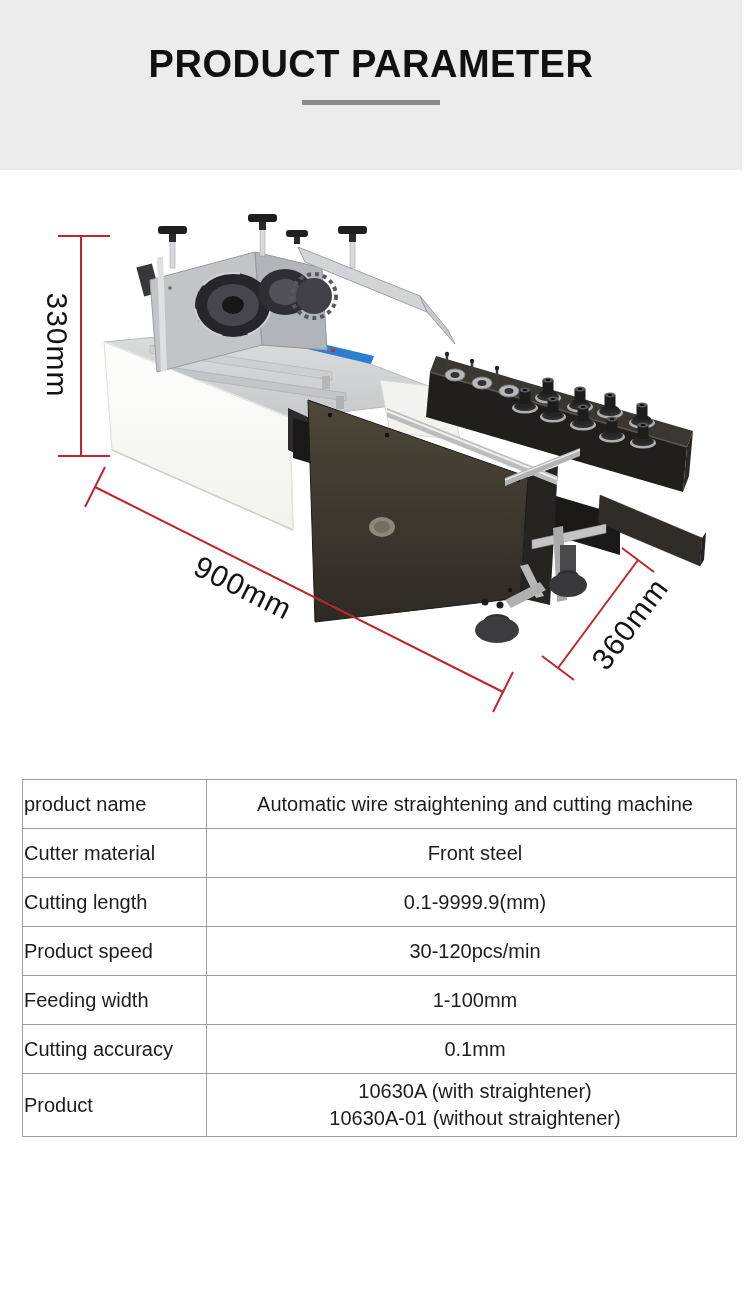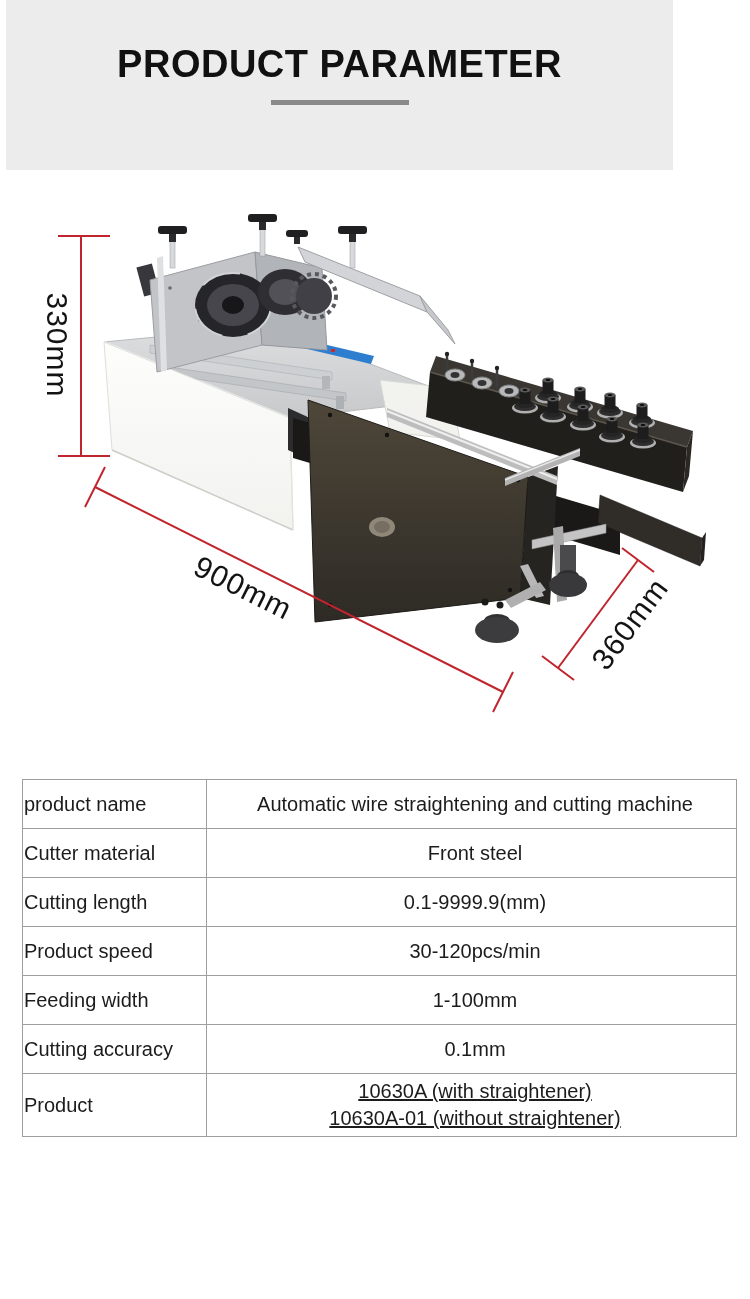--- a/index.html
+++ b/index.html
@@ -2,21 +2,21 @@
 <html><head>
 <meta charset="utf-8">
 <style>
   html,body{margin:0;padding:0;}
   body{
     width:750px;height:1299px;position:relative;background:#ffffff;
     font-family:"Liberation Sans","DejaVu Sans",sans-serif;overflow:hidden;
   }
   
   .header-band{
-    position:absolute;left:6px;top:0;width:667px;height:175px;
+    position:absolute;left:0;top:0;width:742px;height:175px;
     background:#ececec;text-align:center;
   }
   .page-title{
     margin:0;padding-top:44px;font-size:38px;font-weight:bold;color:#111111;
     letter-spacing:.5px;line-height:1.1;
   }
   .title-underline{
     width:138px;height:5px;background:#8a8a8a;margin:14px auto 0 auto;
   }
   
@@ -35,21 +35,21 @@
     border-collapse:collapse;table-layout:fixed;
     font-size:20px;color:#1c1c1c;
   }
   .spec-table td{
     border:1px solid #9e9e9e;height:48px;vertical-align:middle;
     padding:0 6px 0 1px;overflow:hidden;white-space:nowrap;
   }
   .spec-table td.col-label{width:176px;}
   .spec-table td.col-value{padding-left:13px;text-align:center;}
   .spec-table tr.remarks-row td{height:62px;}
-  .remarks-line{line-height:27px;text-decoration:underline;}
+  .remarks-line{line-height:27px;}
 </style>
 </head>
 <body>
 
 <div class="header-band">
   <h1 class="page-title">PRODUCT PARAMETER</h1>
   <div class="title-underline"></div>
 </div>
 
 <div class="figure-wrap">

